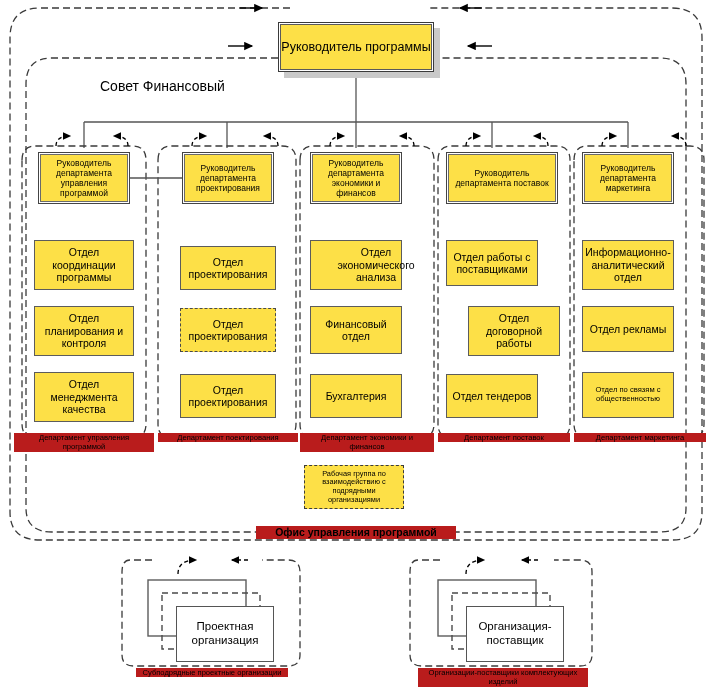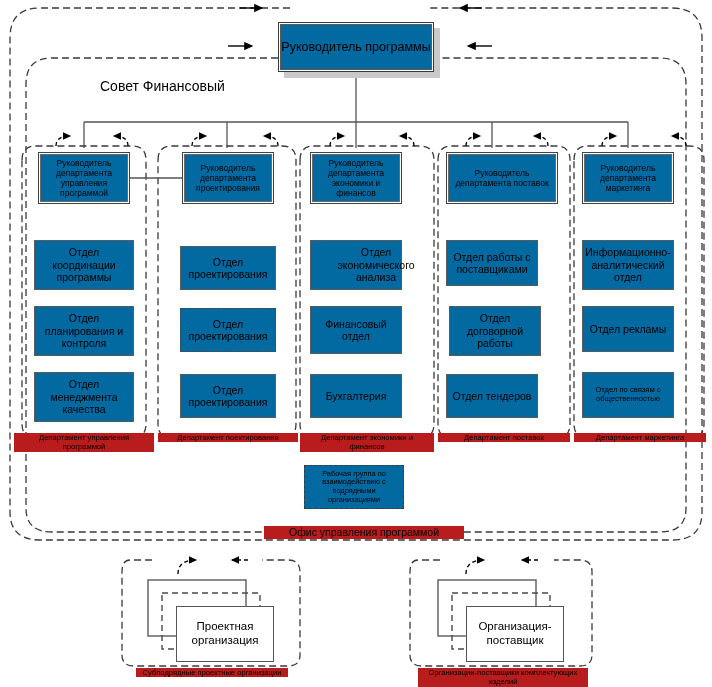--- a/index.html
+++ b/index.html
@@ -21,21 +21,21 @@
     width:712px;height:687px;
     pointer-events:none;
   }
   .node{
     position:absolute;
     box-sizing:border-box;
     display:flex;
     align-items:center;
     justify-content:center;
     text-align:center;
-    background:#0369a1;
+    background:#fde047;
     line-height:1.18;
   }
   
   .exec{
     border:1px solid #3a3a3a;
     box-shadow:0 0 0 1px #ffffff inset, 0 0 0 2px #5a5a5a inset, 6px 6px 0 0 #c9c9c9;
     font-size:12.5px;
   }
   
   .dept-head{
@@ -190,36 +190,36 @@
 
   <div class="node unit" style="left:180px;top:246px;width:96px;height:44px;">Отдел проектирования</div>
   <div class="node unit dashed" style="left:180px;top:308px;width:96px;height:44px;">Отдел проектирования</div>
   <div class="node unit" style="left:180px;top:374px;width:96px;height:44px;">Отдел проектирования</div>
 
   <div class="node unit" style="left:310px;top:240px;width:92px;height:50px;padding-left:44px;">Отдел экономического анализа</div>
   <div class="node unit" style="left:310px;top:306px;width:92px;height:48px;">Финансовый отдел</div>
   <div class="node unit" style="left:310px;top:374px;width:92px;height:44px;">Бухгалтерия</div>
 
   <div class="node unit" style="left:446px;top:240px;width:92px;height:46px;">Отдел работы с поставщиками</div>
-  <div class="node unit" style="left:449px;top:306px;width:92px;height:50px;">Отдел договорной работы</div>
+  <div class="node unit" style="left:468px;top:306px;width:92px;height:50px;">Отдел договорной работы</div>
   <div class="node unit" style="left:446px;top:374px;width:92px;height:44px;">Отдел тендеров</div>
 
   <div class="node unit" style="left:582px;top:240px;width:92px;height:50px;">Информационно-аналитический отдел</div>
   <div class="node unit" style="left:582px;top:306px;width:92px;height:46px;">Отдел рекламы</div>
   <div class="node unit small" style="left:582px;top:372px;width:92px;height:46px;">Отдел по связям с общественностью</div>
 
   <div class="caption" style="left:14px;top:433px;width:140px;">Департамент управления программой</div>
   <div class="caption" style="left:158px;top:433px;width:140px;">Департамент поектирования</div>
   <div class="caption" style="left:300px;top:433px;width:134px;">Департамент экономики и финансов</div>
   <div class="caption" style="left:438px;top:433px;width:132px;">Департамент поставок</div>
   <div class="caption" style="left:574px;top:433px;width:132px;">Департамент маркетинга</div>
 
   <div class="node wg" style="left:304px;top:465px;width:100px;height:44px;">Рабочая группа по взаимодействию с подрядными организациями</div>
 
-  <div class="caption big" style="left:264px;top:526px;width:200px;">Офис управления программой</div>
+  <div class="caption big" style="left:256px;top:526px;width:200px;font-weight:bold;">Офис управления программой</div>
 
   <div class="node stack-front" style="left:176px;top:606px;width:98px;height:56px;">Проектная организация</div>
   <div class="caption" style="left:136px;top:668px;width:152px;">Субподрядные проектные организации</div>
 
   <div class="node stack-front" style="left:466px;top:606px;width:98px;height:56px;">Организация-поставщик</div>
   <div class="caption" style="left:418px;top:668px;width:170px;">Организации-поставщики комплектующих изделий</div>
 
 </div>
 
 </body></html>

